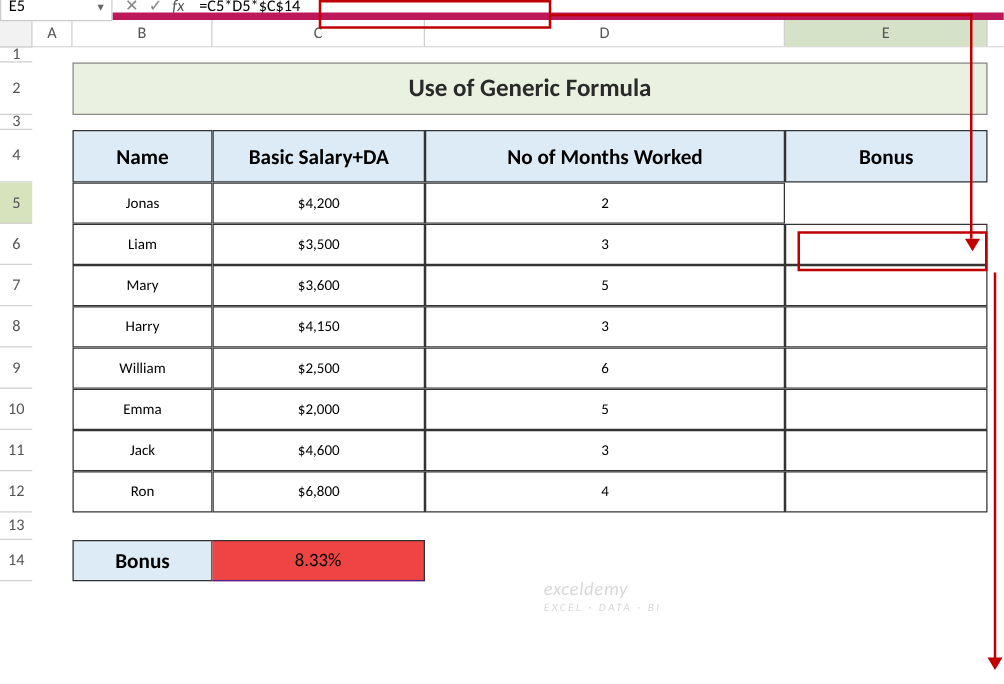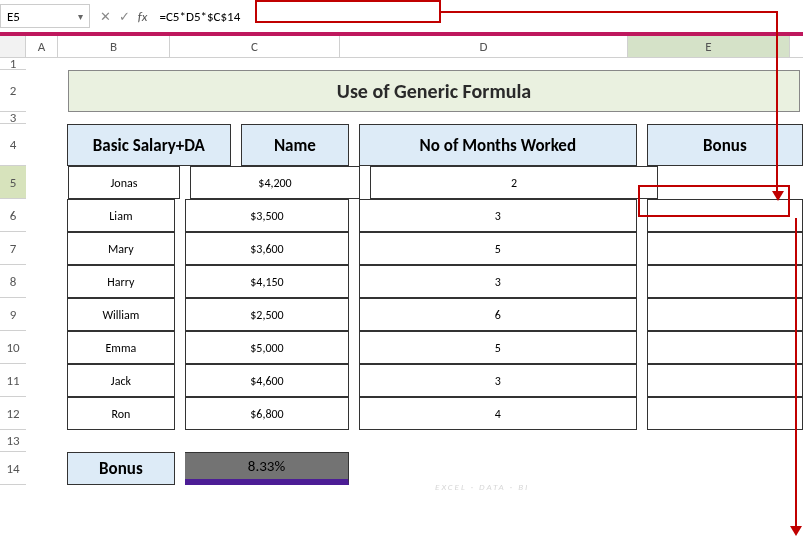--- a/index.html
+++ b/index.html
@@ -8,22 +8,22 @@
     font-size: 14px;
     background: #fff;
     width: 803px;
     height: 547px;
     position: relative;
     overflow: hidden;
   }
   .formula-bar {
     display: flex;
     align-items: center;
-    height: 36px;
-    border-bottom: 4px solid #be185d;
+    height: 16px;
+    border-bottom: 6px solid #be185d;
     background: #fff;
     position: relative;
     z-index: 2;
   }
   .name-box {
     width: 90px;
     height: 24px;
     border: 1px solid #ccc;
     display: flex;
     align-items: center;
@@ -132,21 +132,21 @@
     color: #555;
     line-height: 33px;
   }
   .row-header.selected { background: #d7e3bc; }
   .col-header.selected { background: #d5e2c8; }
   .sheet {
     flex: 1;
     position: relative;
     background: #fff;
   }
-  .row { display: flex; height: 33px; gap: 10px; }
+  .row { display: flex; height: 33px; }
   .row.r1 { height: 12px; }
   .row.r3 { height: 12px; }
   .row.r13 { height: 22px; }
   .cell {
     border: none;
     height: 100%;
     display: flex;
     align-items: center;
     justify-content: center;
     font-size: 15px;
@@ -176,23 +176,23 @@
     font-size: 12px;
   }
   .bonus-label {
     background: #ddebf7;
     border: 1px solid #333;
     font-weight: bold;
     font-size: 17px;
   }
   .bonus-val {
     border-top: 1px solid #333;
-    border-bottom: 6px solid #4c1d95;
+    border-bottom: 1px solid #4c1d95;
     border-right: 1px solid #333;
-    background: #737373;
+    background: #ef4444;
   }
   .selected-cell {
     outline: 2px solid #21a366;
     outline-offset: -2px;
   }
   .watermark {
     position: absolute;
     left: 435px;
     top: 463px;
     color: #d8d8d8;
@@ -279,22 +279,22 @@
     <div class="row r3">
         <div class="cell wA"></div>
         <div class="cell wB"></div>
         <div class="cell wC"></div>
         <div class="cell wD"></div>
         <div class="cell wE"></div>
       </div>
 
     <div class="row" style="height:42px;">
       <div class="cell wA"></div>
+      <div class="cell th wB">Name</div>
       <div class="cell th wC">Basic Salary+DA</div>
-      <div class="cell th wB">Name</div>
       <div class="cell th wD">No of Months Worked</div>
       <div class="cell th wE">Bonus</div>
     </div>
 
     <div class="row">
       <div class="cell wA"></div>
       <div class="cell td wB">Jonas</div>
       <div class="cell td wC">$4,200</div>
       <div class="cell td wD">2</div>
     </div>
@@ -322,21 +322,21 @@
     <div class="row">
       <div class="cell wA"></div>
       <div class="cell td wB">William</div>
       <div class="cell td wC">$2,500</div>
       <div class="cell td wD">6</div>
       <div class="cell td wE"></div>
     </div>
     <div class="row">
       <div class="cell wA"></div>
       <div class="cell td wB">Emma</div>
-      <div class="cell td wC">$5,000</div>
+      <div class="cell td wC">$2,000</div>
       <div class="cell td wD">5</div>
       <div class="cell td wE"></div>
     </div>
     <div class="row">
       <div class="cell wA"></div>
       <div class="cell td wB">Jack</div>
       <div class="cell td wC">$4,600</div>
       <div class="cell td wD">3</div>
       <div class="cell td wE"></div>
     </div>

